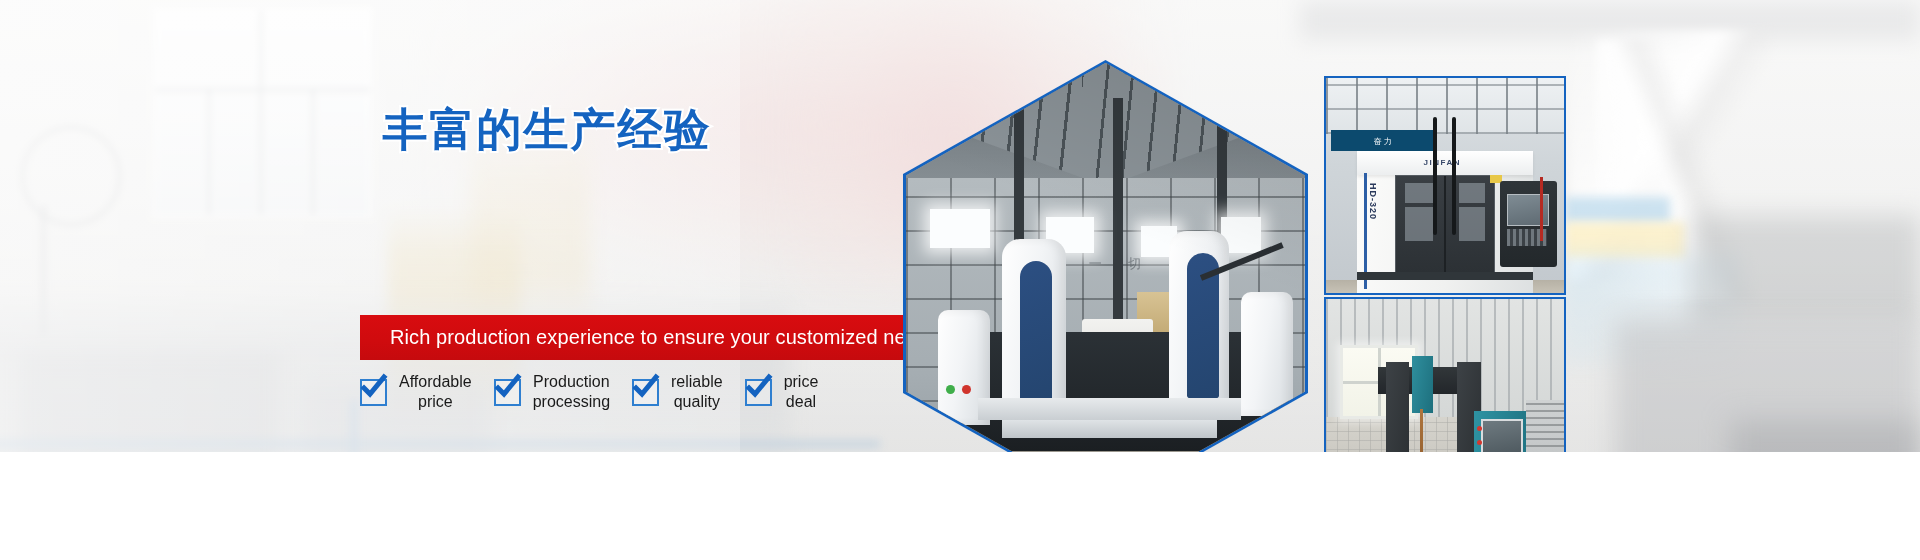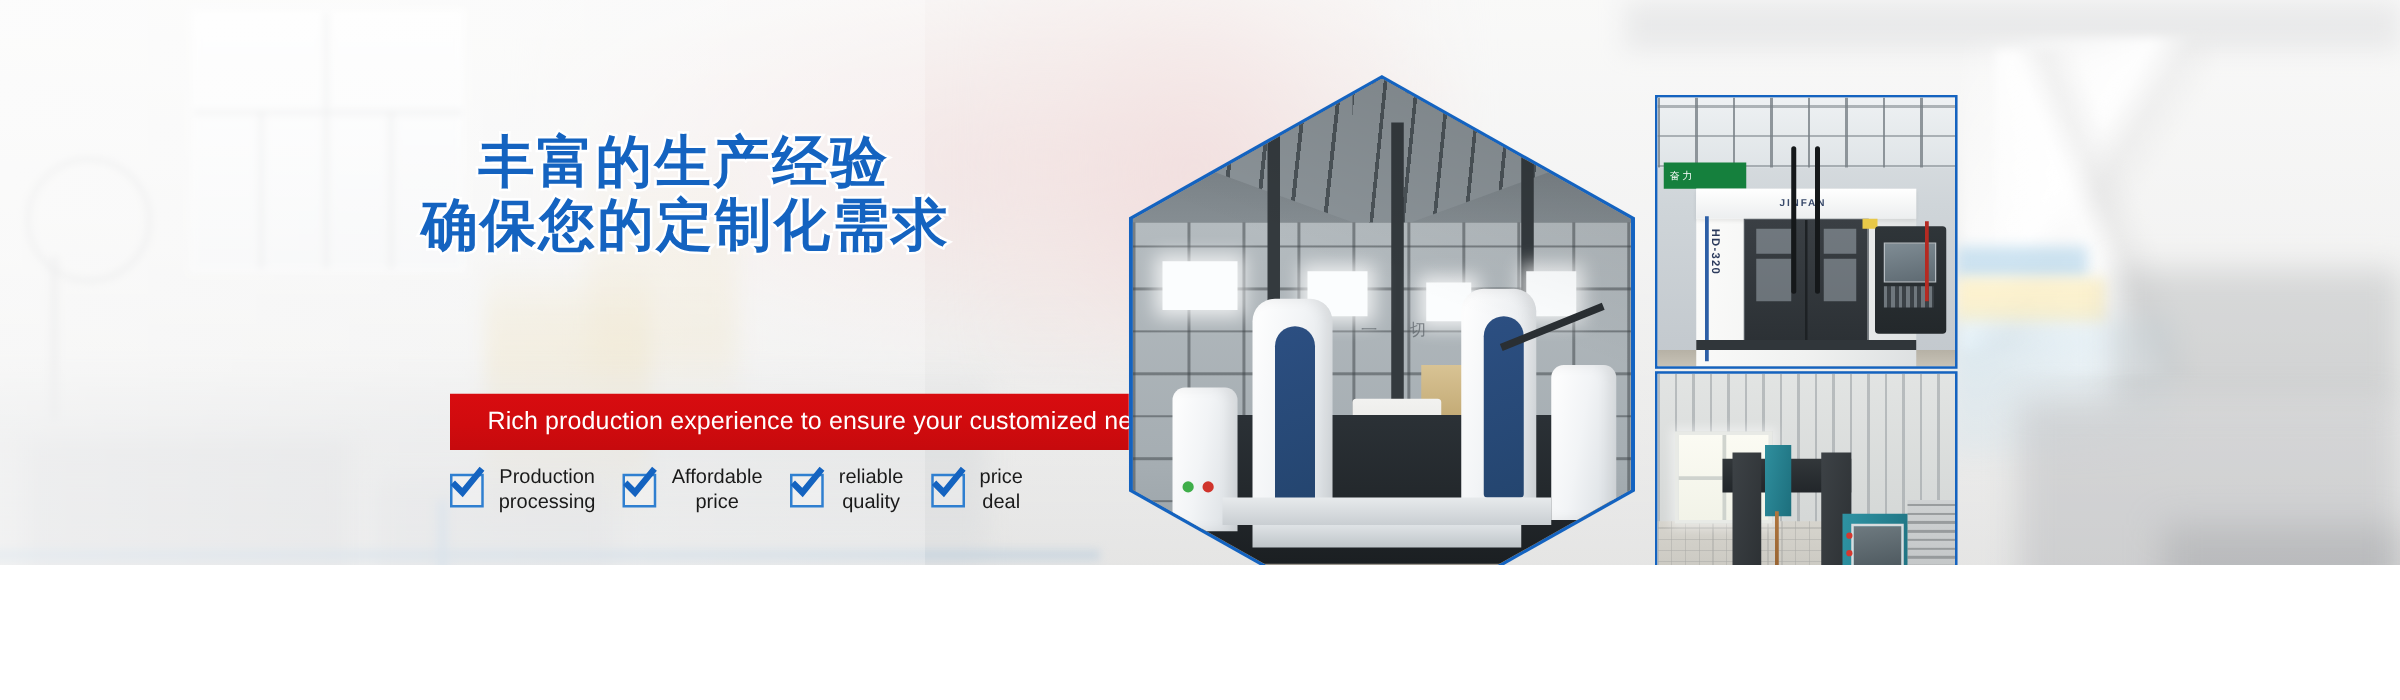--- a/index.html
+++ b/index.html
@@ -468,21 +468,22 @@
   .t1-roof {
     position: absolute; left:0; right:0; top:0; height: 26%;
     background:
       repeating-linear-gradient(90deg, rgba(120,128,134,.8) 0 2px, transparent 2px 30px),
       repeating-linear-gradient(0deg, rgba(120,128,134,.55) 0 2px, transparent 2px 24px),
       linear-gradient(180deg,#eef1f3 0%, #dfe4e7 100%);
   }
   .t1-banner {
     position: absolute; left: 2%; top: 24%;
     width: 28%; height: 10%;
-    background: #15803d;
+    background: #0c4a6e;
+    padding-left: 38px;
   }
   .t1-banner span {
     color: #fff; font-size: 8px; line-height: 21px; padding-left: 5px;
     font-family: "DejaVu Sans","Liberation Sans",sans-serif;
     letter-spacing: 2px;
   }
   .t1-body {
     position: absolute;
     left: 13%; top: 34%; width: 74%; bottom: 0;
     background: linear-gradient(100deg,#fcfcfb 0%, #f0f1f0 55%, #dde0e1 100%);
@@ -698,45 +699,44 @@
     <div class="bg-cyan-wash"></div>
     <div class="bg-dark-r1"></div>
     <div class="bg-dark-r2"></div>
     <div class="bg-dark-r3"></div>
     <div class="bg-veil"></div>
     <div class="bg-veil-left"></div>
   </div>
 
   <div class="headline">
     <span class="l1">丰富的生产经验</span>
-    <span class="l2">确保您的定制化需求</span>
   </div>
 
   <div class="redbar">
     <span class="redbar-text">Rich production experience to ensure your customized needs</span>
   </div>
 
   <div class="features">
+    <div class="feature">
+      <span class="chk">
+        <svg width="30" height="30" viewBox="0 0 30 30">
+          <path d="M5 15 L11 21 L25 4" fill="none" stroke="#1463c0" stroke-width="5" stroke-linecap="square"></path>
+        </svg>
+      </span>
+      <span class="feature-label">Affordable
+price</span>
+    </div>
     <div class="feature">
       <span class="chk">
         <svg width="30" height="30" viewBox="0 0 30 30">
           <path d="M5 15 L11 21 L25 4" fill="none" stroke="#1463c0" stroke-width="5" stroke-linecap="square"></path>
         </svg>
       </span>
       <span class="feature-label">Production
 processing</span>
-    </div>
-    <div class="feature">
-      <span class="chk">
-        <svg width="30" height="30" viewBox="0 0 30 30">
-          <path d="M5 15 L11 21 L25 4" fill="none" stroke="#1463c0" stroke-width="5" stroke-linecap="square"></path>
-        </svg>
-      </span>
-      <span class="feature-label">Affordable
-price</span>
     </div>
     <div class="feature">
       <span class="chk">
         <svg width="30" height="30" viewBox="0 0 30 30">
           <path d="M5 15 L11 21 L25 4" fill="none" stroke="#1463c0" stroke-width="5" stroke-linecap="square"></path>
         </svg>
       </span>
       <span class="feature-label">reliable
 quality</span>
     </div>

